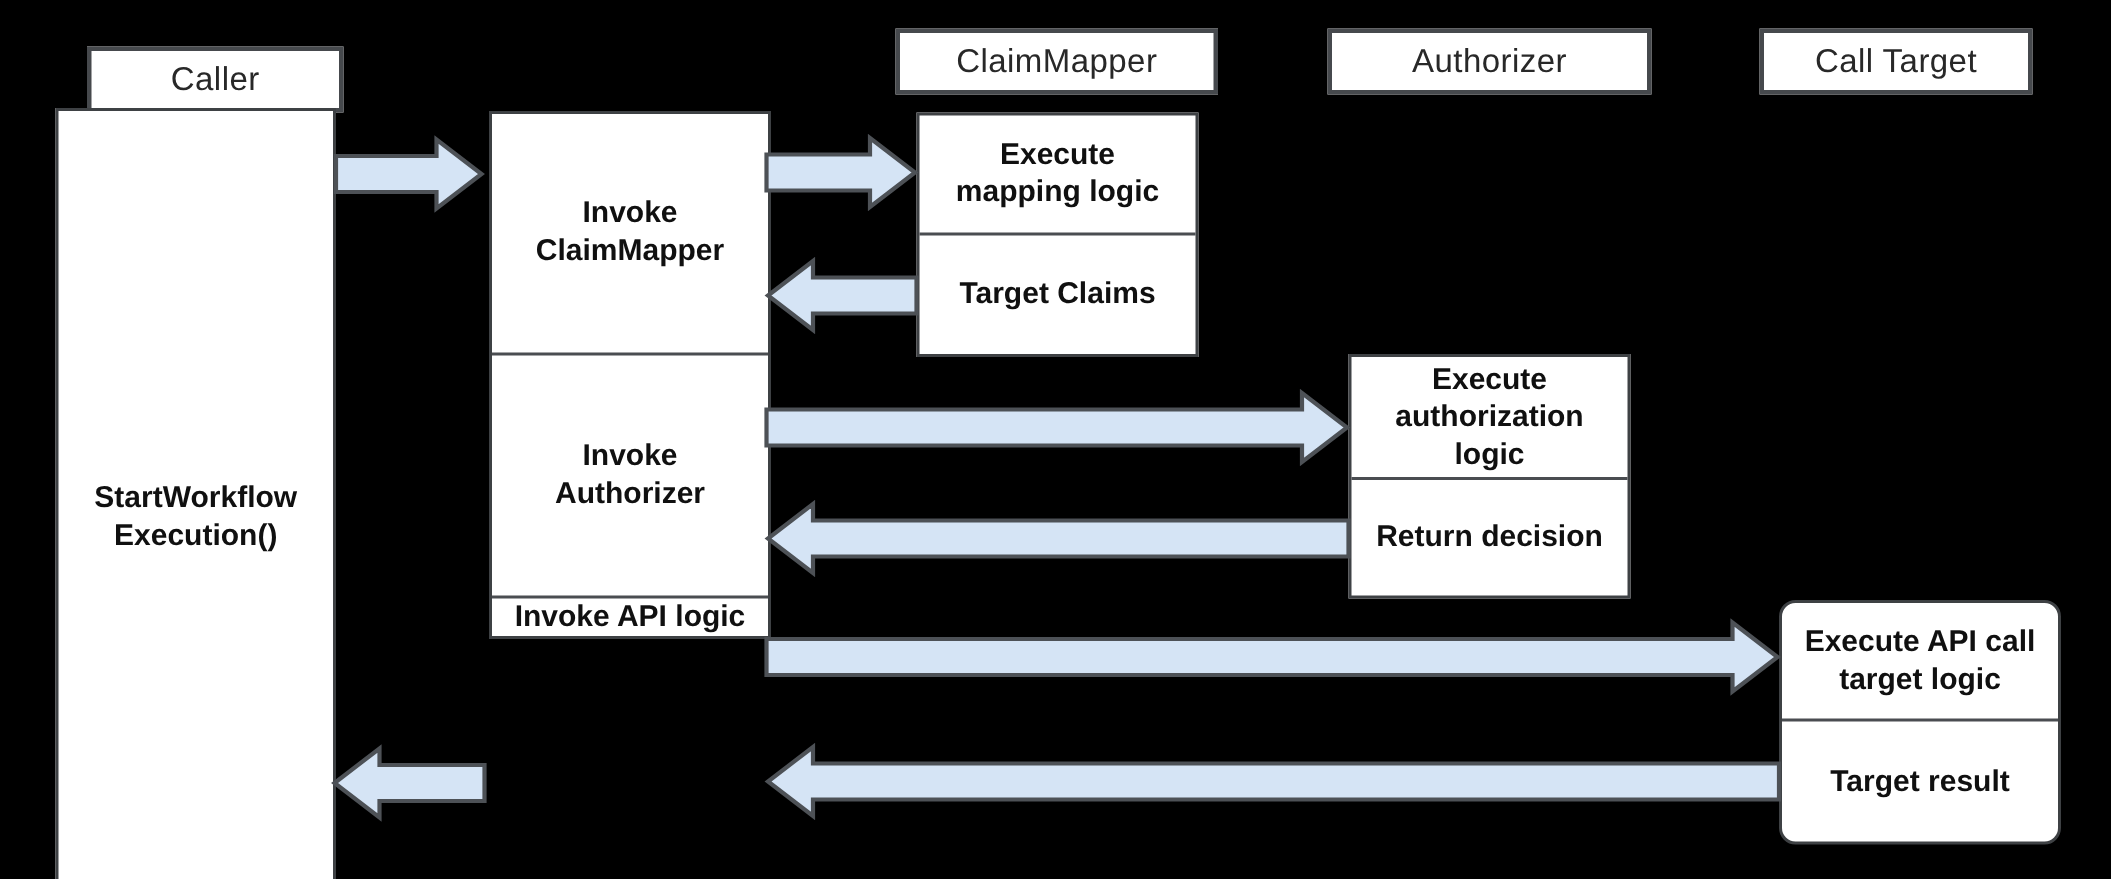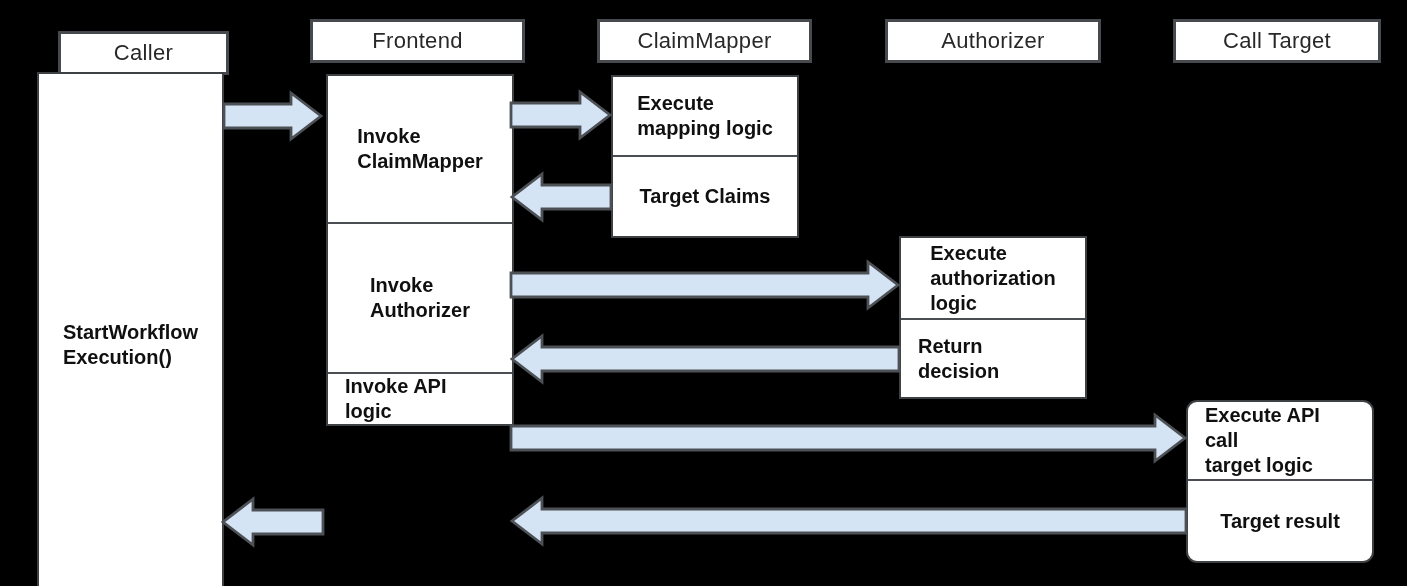--- a/index.html
+++ b/index.html
@@ -32,43 +32,42 @@
   .act{
     position:absolute;
     box-sizing:border-box;
     background:var(--box-fill);
     border:2px solid var(--act-border);
     display:flex;flex-direction:column;
   }
   .sec{
     box-sizing:border-box;
     display:flex;align-items:center;justify-content:center;
-    text-align:left;
+    text-align:center;
     white-space:pre-line;
     font-size:20px;font-weight:700;color:var(--label-text);
     line-height:1.25;
-    padding:0 17px;
+    padding:0 4px;
   }
   .sec.flex1{flex:1;}
   .sec.divided{border-top:2px solid var(--divider);}
   .arrows-layer{
     position:absolute;left:0;top:0;
     pointer-events:none;
   }
 </style>
 </head>
 <body>
 
 <div class="canvas">
 
   <div class="hdr" style="left:22px;  top:31px; width:171px;margin-left:36px;">Caller</div>
-  <div class="hdr" style="left:310px; top:19px; width:215px;">Frontend</div>
   <div class="hdr" style="left:597px; top:19px; width:215px;">ClaimMapper</div>
   <div class="hdr" style="left:885px; top:19px; width:216px;">Authorizer</div>
-  <div class="hdr" style="left:1173px;top:19px; width:208px;">Call Target</div>
+  <div class="hdr" style="left:1173px;top:19px; width:182px;">Call Target</div>
 
   <div class="act" style="left:37px;top:72px;width:187px;height:546px;">
     <div class="sec flex1">StartWorkflow
 Execution()</div>
   </div>
 
   <div class="act" style="left:326px;top:74px;width:188px;height:352px;">
     <div class="sec" style="height:159px;">Invoke
 ClaimMapper</div>
     <div class="sec divided" style="height:163px;">Invoke

